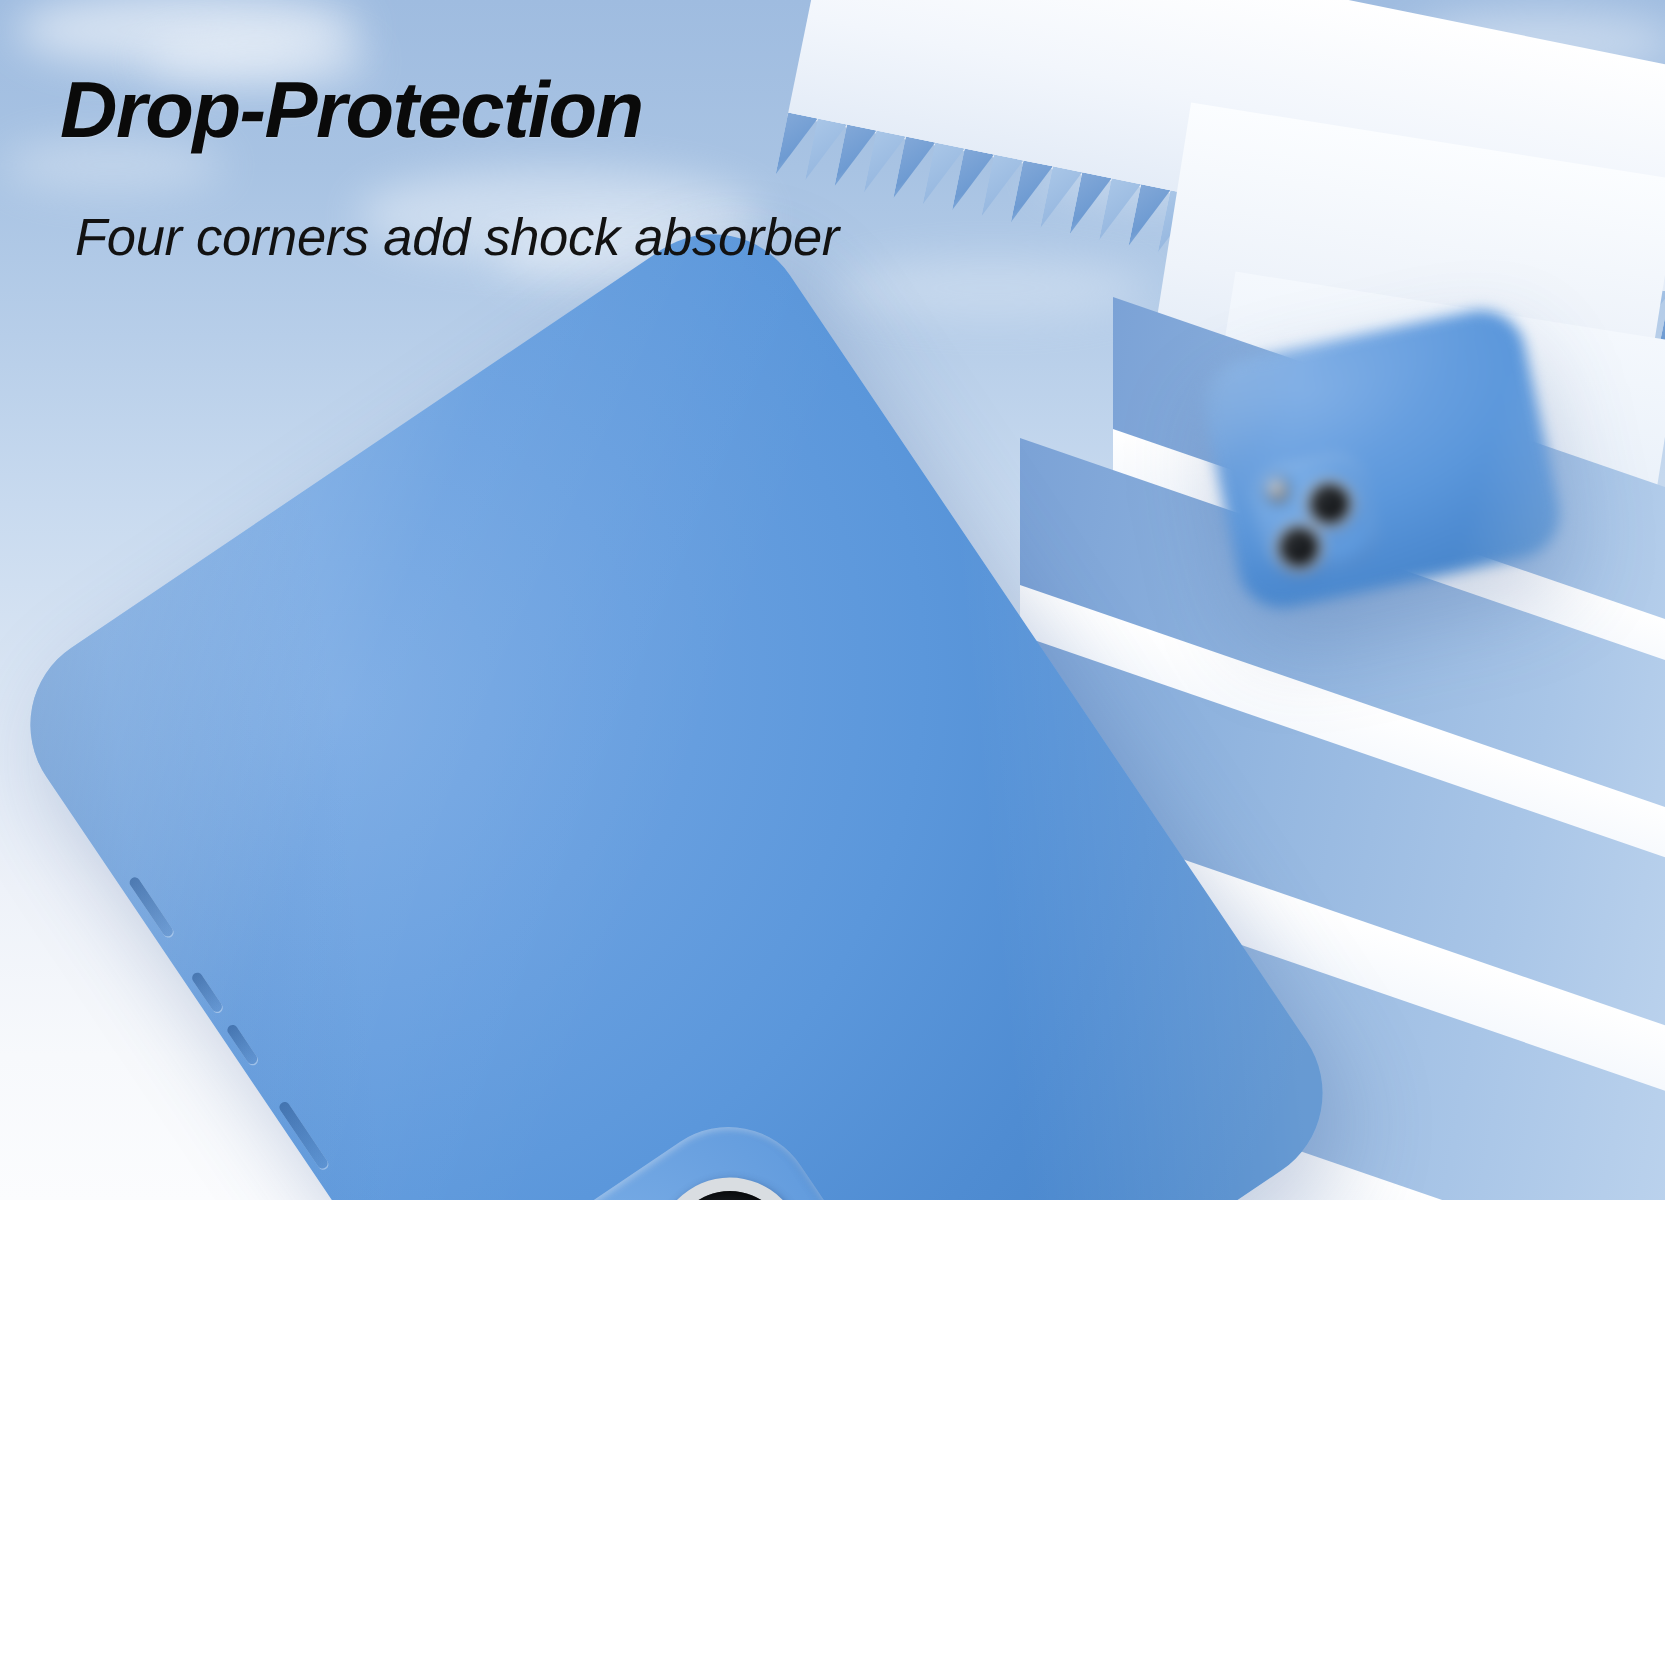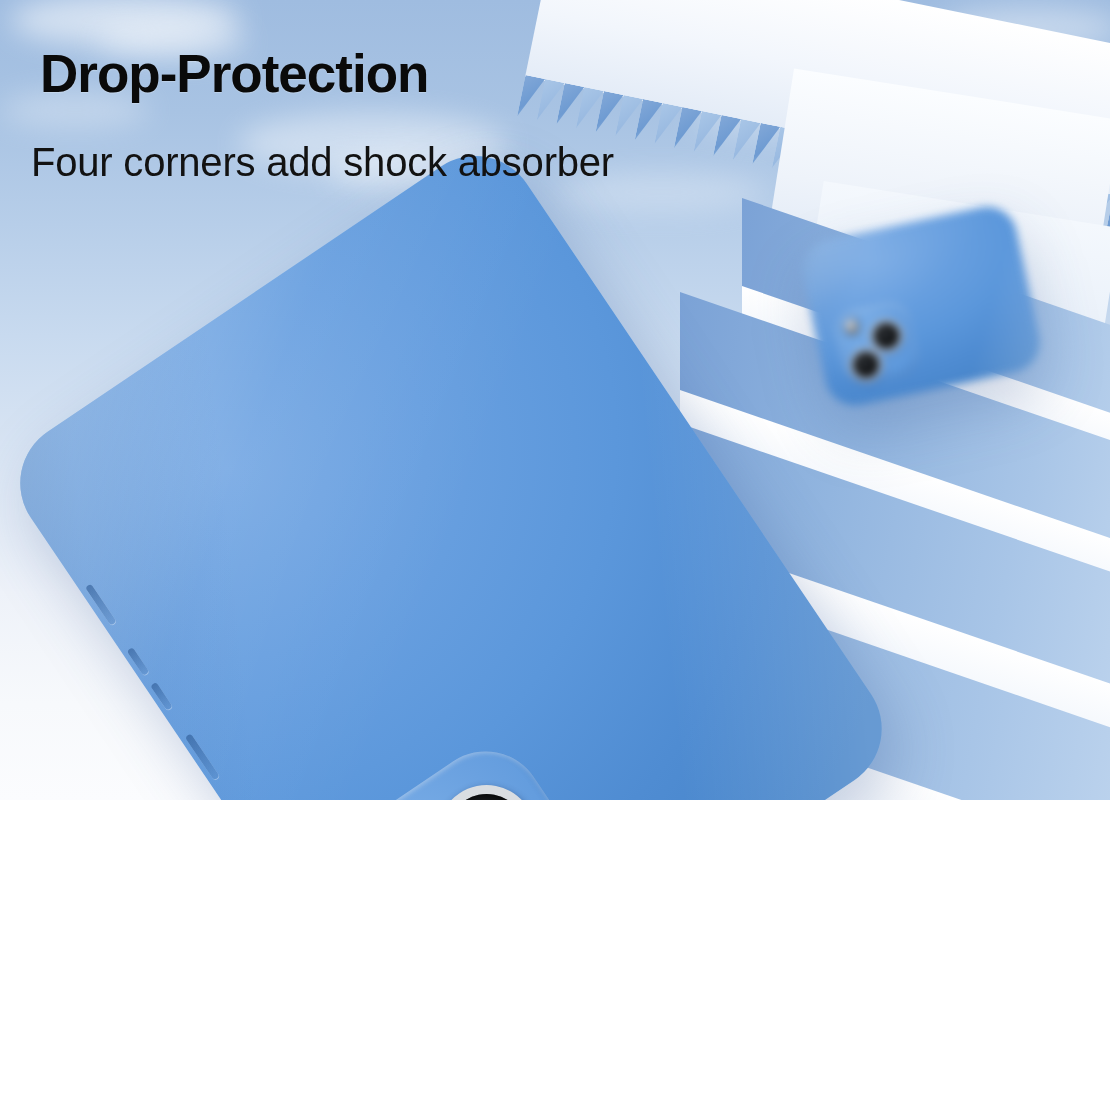--- a/index.html
+++ b/index.html
@@ -3,20 +3,21 @@
 <meta charset="utf-8">
 <style>
   html,body{margin:0;padding:0;background:#fff;}
   body{font-family:"Liberation Sans", sans-serif;}
 
   #scene{
     position:relative;
     width:1110px;height:800px;
     overflow:hidden;
     background:linear-gradient(to bottom,#9fbce0 0%,#a8c3e3 14%,#b7cee9 28%,#c8daef 42%,#dbe6f4 58%,#eef2f9 74%,#f7f9fc 88%,#fbfcfe 100%);
+    font-style:italic;
   }
 
   
   .sky{position:absolute;inset:0;}
   .cloud{position:absolute;border-radius:50%;background:#ffffff;filter:blur(14px);}
 
   
   .far-stair{position:absolute;left:555px;top:-70px;width:620px;height:300px;
     transform:rotate(11.5deg);transform-origin:0 0;}
   .far-stair .plate{position:absolute;left:0;top:0;width:640px;height:150px;
@@ -80,21 +81,21 @@
     background:radial-gradient(closest-side, rgba(240,125,125,.60) 0%, rgba(240,150,150,.30) 45%, rgba(240,170,170,0) 100%);
     filter:blur(10px);}
   .glow-cyan{position:absolute;border-radius:50%;
     background:radial-gradient(closest-side, rgba(150,200,230,.45) 0%, rgba(170,210,235,0) 100%);
     filter:blur(12px);}
 
   
   .headline{position:absolute;left:40px;top:47px;font-size:53px;font-weight:bold;color:#0a0a0a;
     letter-spacing:-1px;line-height:1;font-stretch:condensed;
     text-shadow:0 1px 1px rgba(255,255,255,.25);}
-  .subline{position:absolute;left:31px;top:134px;font-size:40px;color:#121212;line-height:1.42;
+  .subline{position:absolute;left:50px;top:134px;font-size:35px;color:#121212;line-height:1.42;
     letter-spacing:-.2px;}
   .subline div{white-space:nowrap;}
 </style>
 </head>
 <body>
 
 <div id="scene">
 
   <div class="sky">
     <div class="cloud" style="left:10px;top:-6px;width:230px;height:52px;opacity:.55;"></div>

